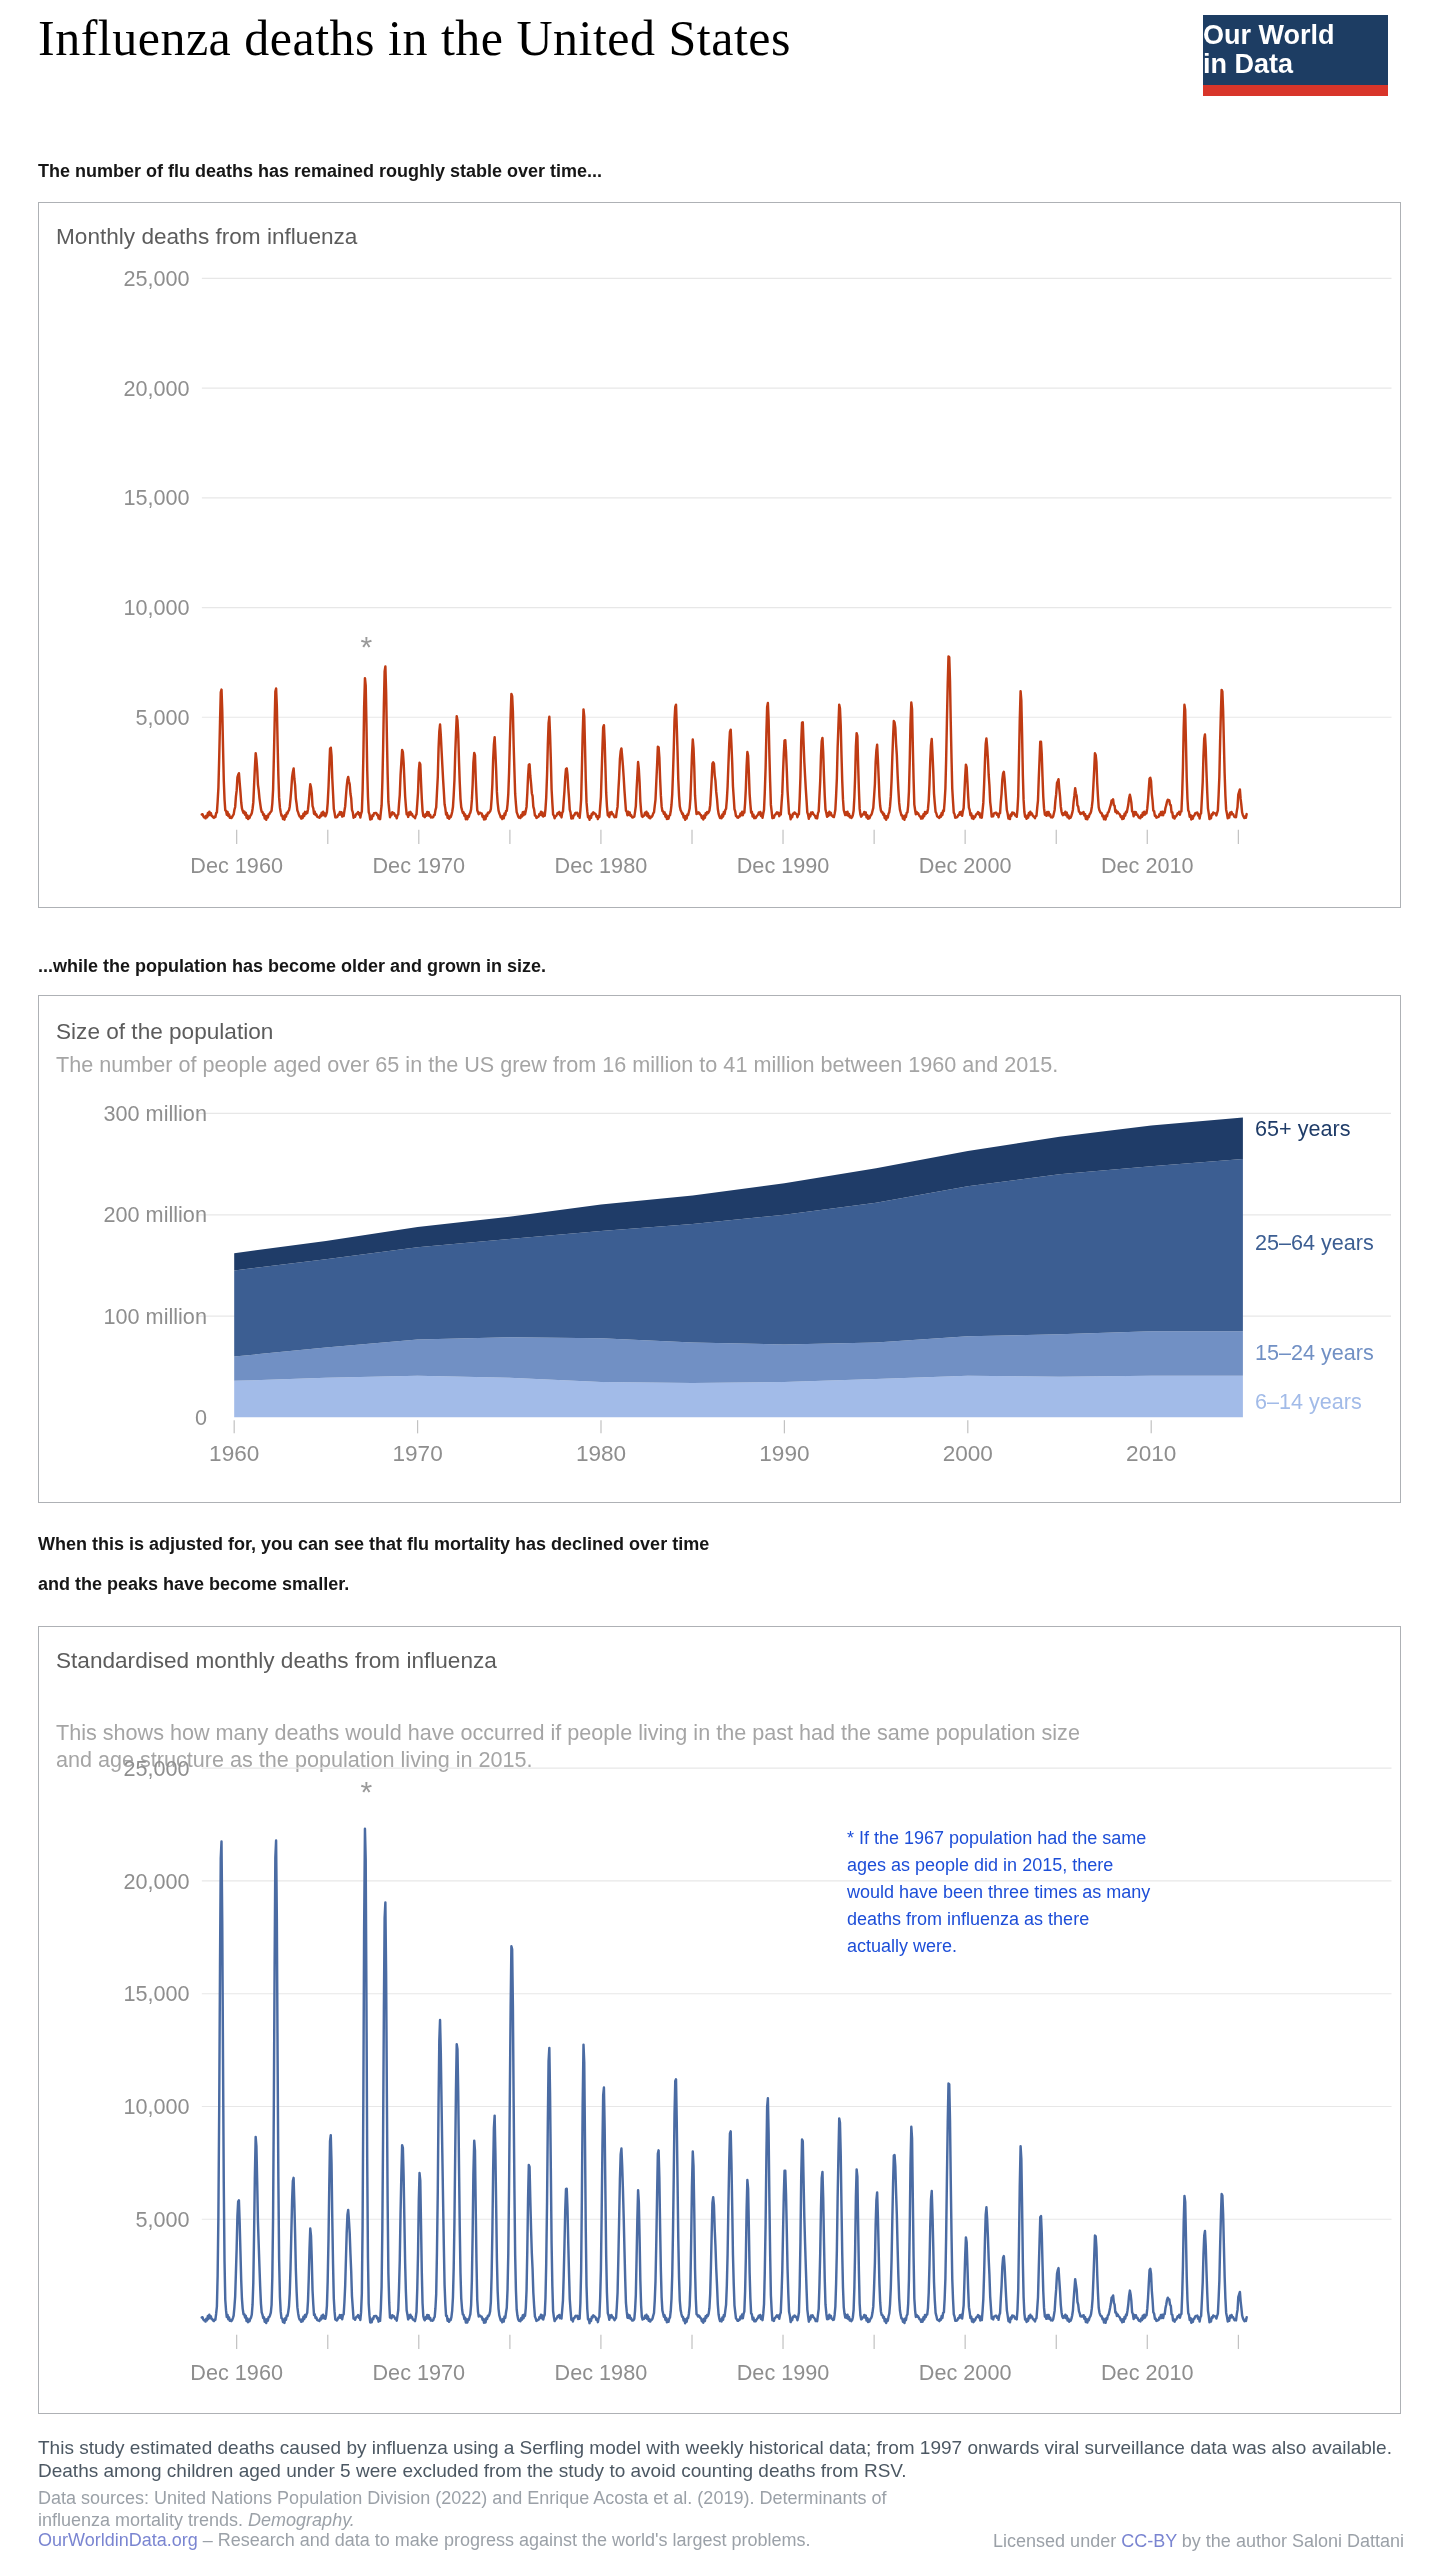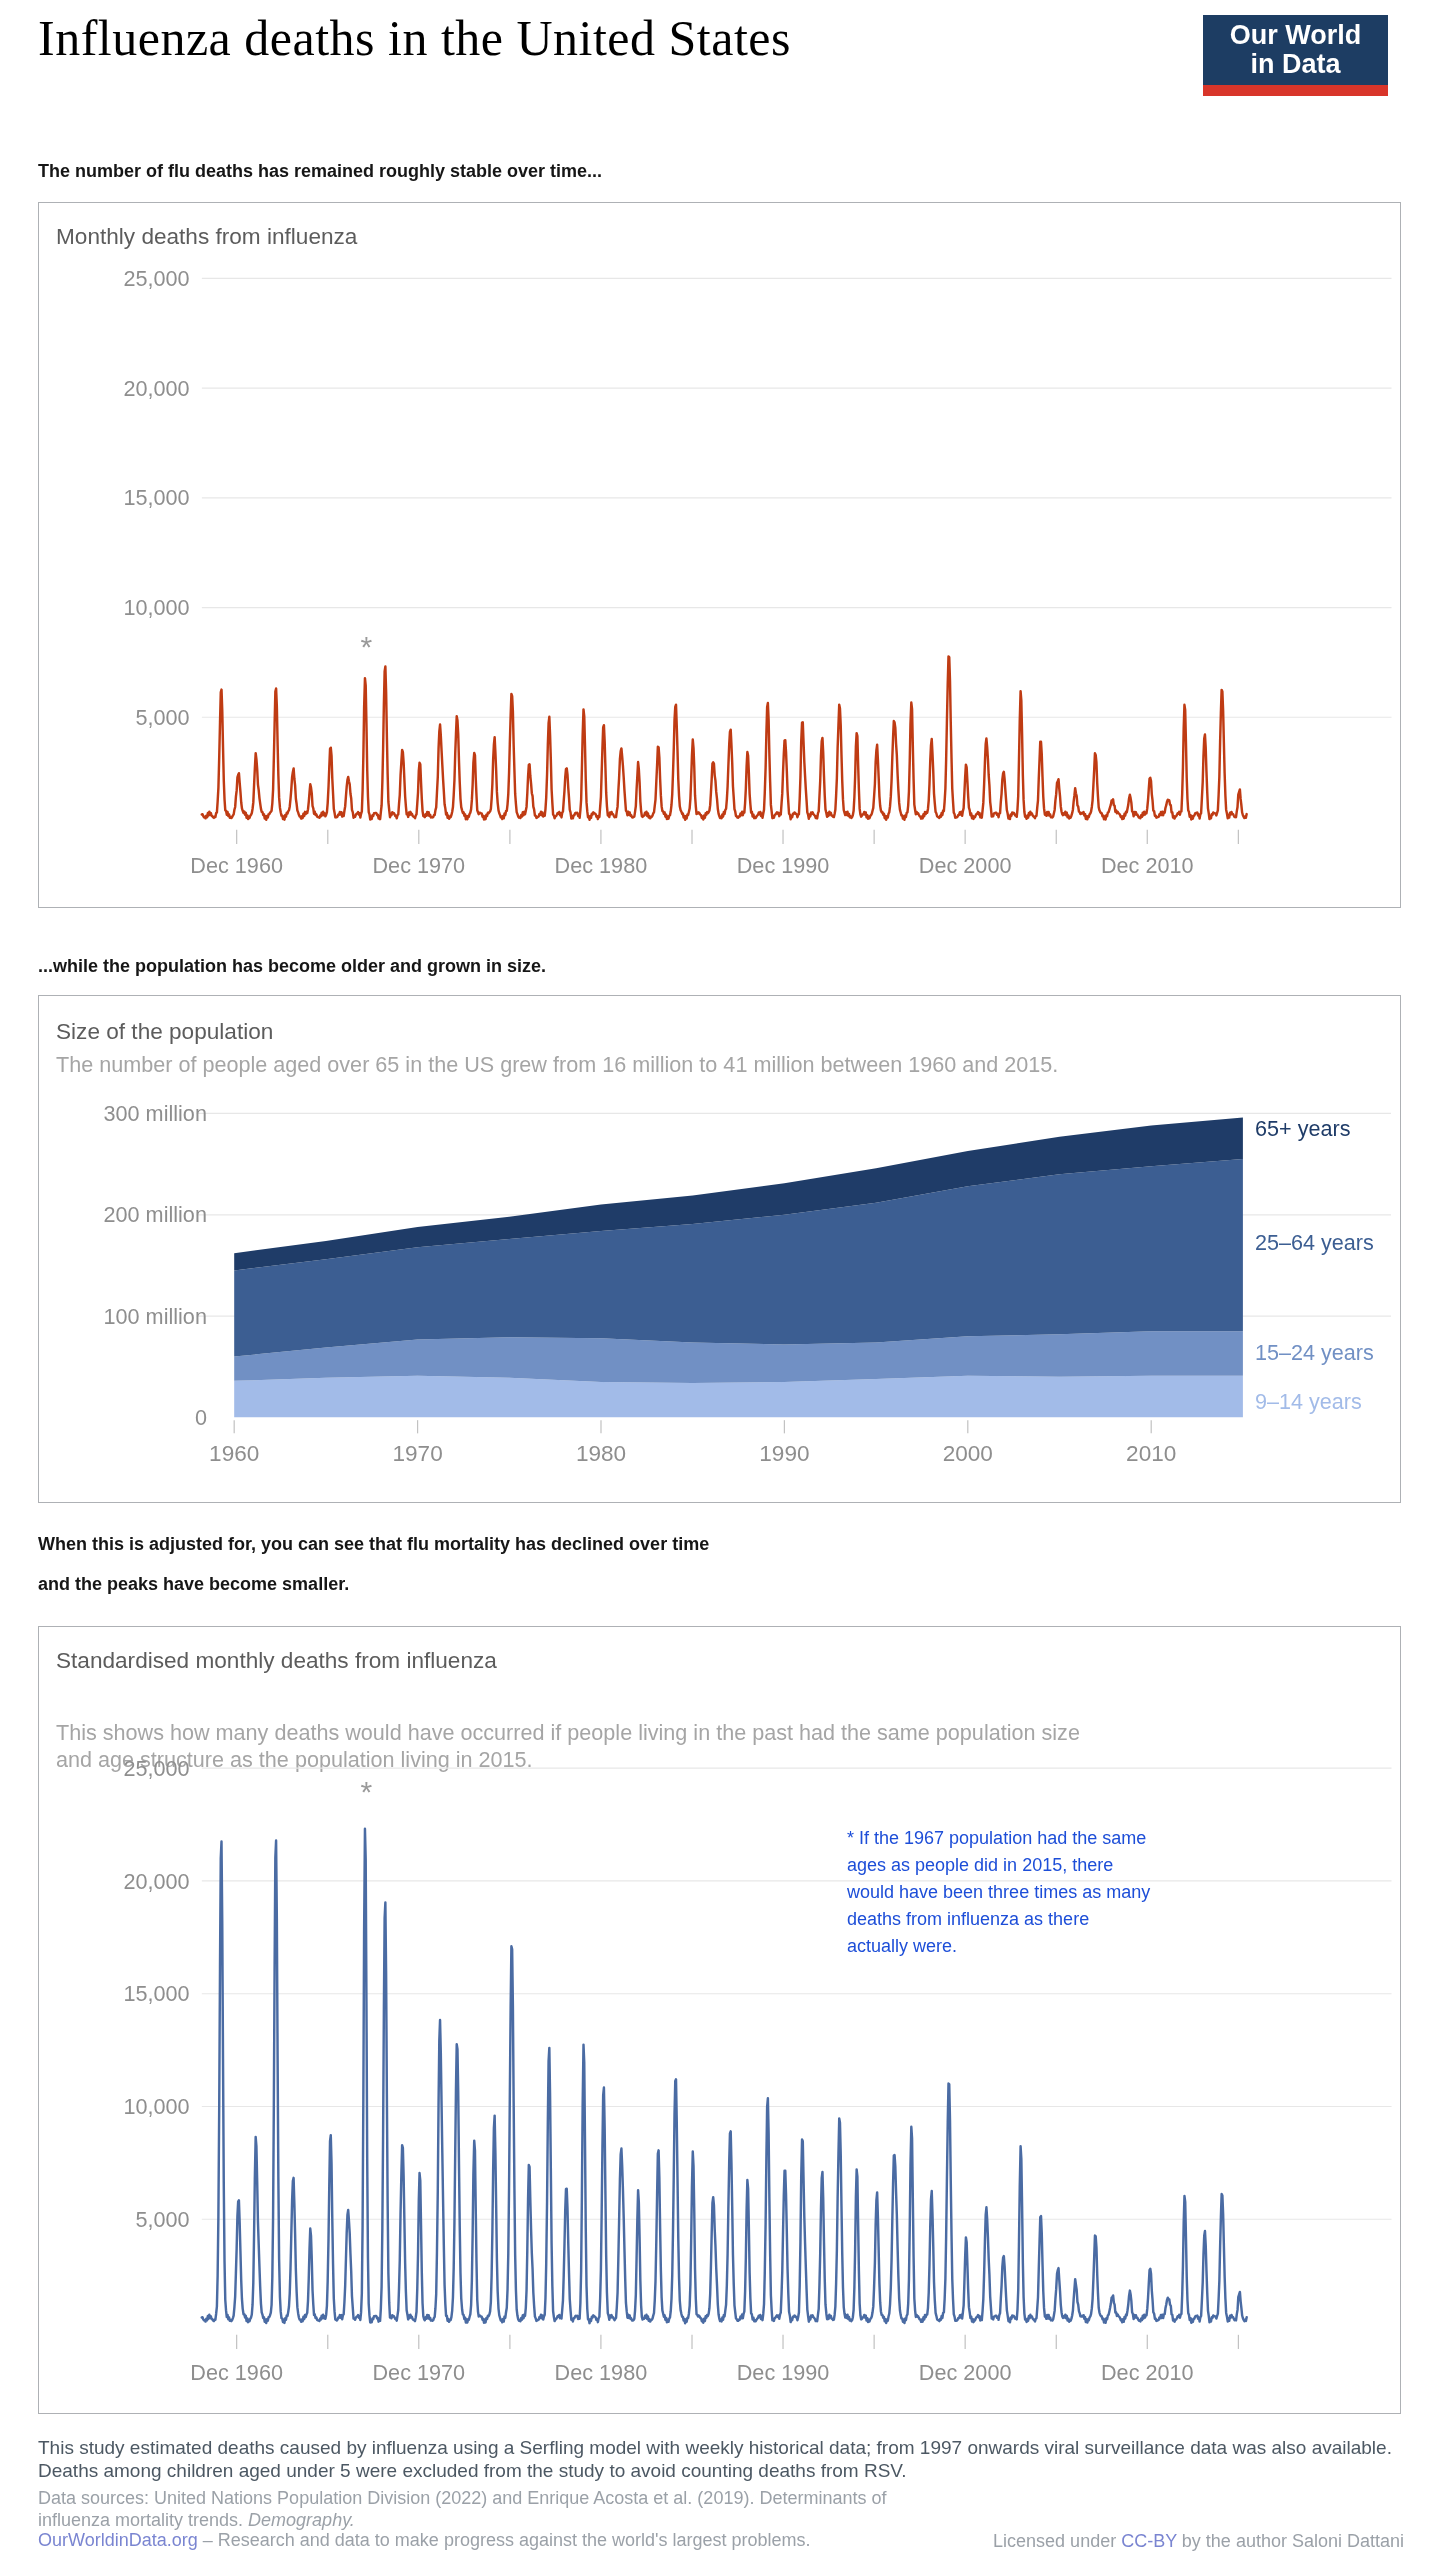--- a/index.html
+++ b/index.html
@@ -7,21 +7,21 @@
     position:relative;width:1445px;height:2576px;background:#ffffff;
     font-family:"Liberation Sans","DejaVu Sans",sans-serif;overflow:hidden;
   }
   .abs{position:absolute;}
   .page-title{
     left:38px;top:9.4px;width:1035px;
     font-family:"Liberation Serif","DejaVu Serif",serif;
     font-size:50px;color:#000000;letter-spacing:0.5px;
   }
   .logo{left:1203px;top:15px;width:185px;}
-  .logo-box{background:#1d3d63;color:#ffffff;text-align:center;
+  .logo-box{background:#1d3d63;color:#ffffff;text-align:left;
     font-size:27px;font-weight:700;line-height:29px;padding:5.6px 0 6.6px 0;}
   .logo-bar{height:10.4px;background:#d8352a;}
   .section-heading{
     left:38px;font-size:18px;font-weight:700;color:#161616;line-height:40px;
   }
   .panel{
     left:38px;width:1361px;background:#ffffff;border:0.9px solid #aeb1b5;
   }
   .chart-title{left:17px;top:21px;font-size:22.6px;color:#5c5c5c;}
   .chart-subtitle{left:17px;font-size:21.6px;color:#a5a5a5;line-height:27px;}
@@ -110,21 +110,21 @@
       <line x1="1182" y1="451" x2="1182" y2="465" stroke="#c2c2c2" stroke-width="1.3"></line>
       <text x="1182" y="494" text-anchor="middle" fill="#8e8e8e" font-size="24">2010</text>
       <path d="M207.0,409.2 L304.5,406.0 L402.0,403.8 L499.5,406.0 L597.0,410.3 L694.5,411.4 L792.0,410.3 L889.5,407.1 L987.0,403.8 L1084.5,404.9 L1182.0,403.8 L1279.5,403.8 L1279.5,448.0 L1182.0,448.0 L1084.5,448.0 L987.0,448.0 L889.5,448.0 L792.0,448.0 L694.5,448.0 L597.0,448.0 L499.5,448.0 L402.0,448.0 L304.5,448.0 L207.0,448.0 Z" fill="#a2bbe8"></path>
       <path d="M207.0,383.4 L304.5,373.7 L402.0,365.1 L499.5,362.9 L597.0,364.0 L694.5,368.3 L792.0,370.5 L889.5,368.3 L987.0,361.8 L1084.5,359.7 L1182.0,356.5 L1279.5,356.5 L1279.5,403.8 L1182.0,403.8 L1084.5,404.9 L987.0,403.8 L889.5,407.1 L792.0,410.3 L694.5,411.4 L597.0,410.3 L499.5,406.0 L402.0,403.8 L304.5,406.0 L207.0,409.2 Z" fill="#7190c4"></path>
       <path d="M207.0,291.8 L304.5,280.0 L402.0,267.1 L499.5,258.4 L597.0,249.8 L694.5,242.3 L792.0,232.6 L889.5,219.7 L987.0,202.4 L1084.5,189.5 L1182.0,180.9 L1279.5,173.4 L1279.5,356.5 L1182.0,356.5 L1084.5,359.7 L987.0,361.8 L889.5,368.3 L792.0,370.5 L694.5,368.3 L597.0,364.0 L499.5,362.9 L402.0,365.1 L304.5,373.7 L207.0,383.4 Z" fill="#3c5e92"></path>
       <path d="M207.0,273.5 L304.5,260.6 L402.0,245.5 L499.5,234.8 L597.0,221.8 L694.5,212.1 L792.0,199.2 L889.5,183.1 L987.0,164.7 L1084.5,149.7 L1182.0,137.8 L1279.5,129.2 L1279.5,173.4 L1182.0,180.9 L1084.5,189.5 L987.0,202.4 L889.5,219.7 L792.0,232.6 L694.5,242.3 L597.0,249.8 L499.5,258.4 L402.0,267.1 L304.5,280.0 L207.0,291.8 Z" fill="#1f3c68"></path>
     </svg>
   <div class="abs legend-label" style="top: 120px; color: rgb(31, 60, 104);">65+ years</div>
   <div class="abs legend-label" style="top: 234px; color: rgb(60, 94, 146);">25–64 years</div>
   <div class="abs legend-label" style="top: 344px; color: rgb(113, 144, 196);">15–24 years</div>
-  <div class="abs legend-label" style="top: 393px; color: rgb(162, 187, 232);">9–14 years</div>
+  <div class="abs legend-label" style="top: 393px; color: rgb(162, 187, 232);">6–14 years</div>
 </div>
 
 <div class="abs section-heading" style="top:1524px;">
   <span style="display:block;">When this is adjusted for, you can see that flu mortality has declined over time</span>
   <span style="display:block;">and the peaks have become smaller.</span>
 </div>
 <div class="abs panel" style="top:1626px;height:786px;">
   <div class="abs chart-title">Standardised monthly deaths from influenza</div>
   <div class="abs chart-subtitle" style="top:53px;margin-top:39px;">
     <span style="display:block;">This shows how many deaths would have occurred if people living in the past had the same population size</span>

